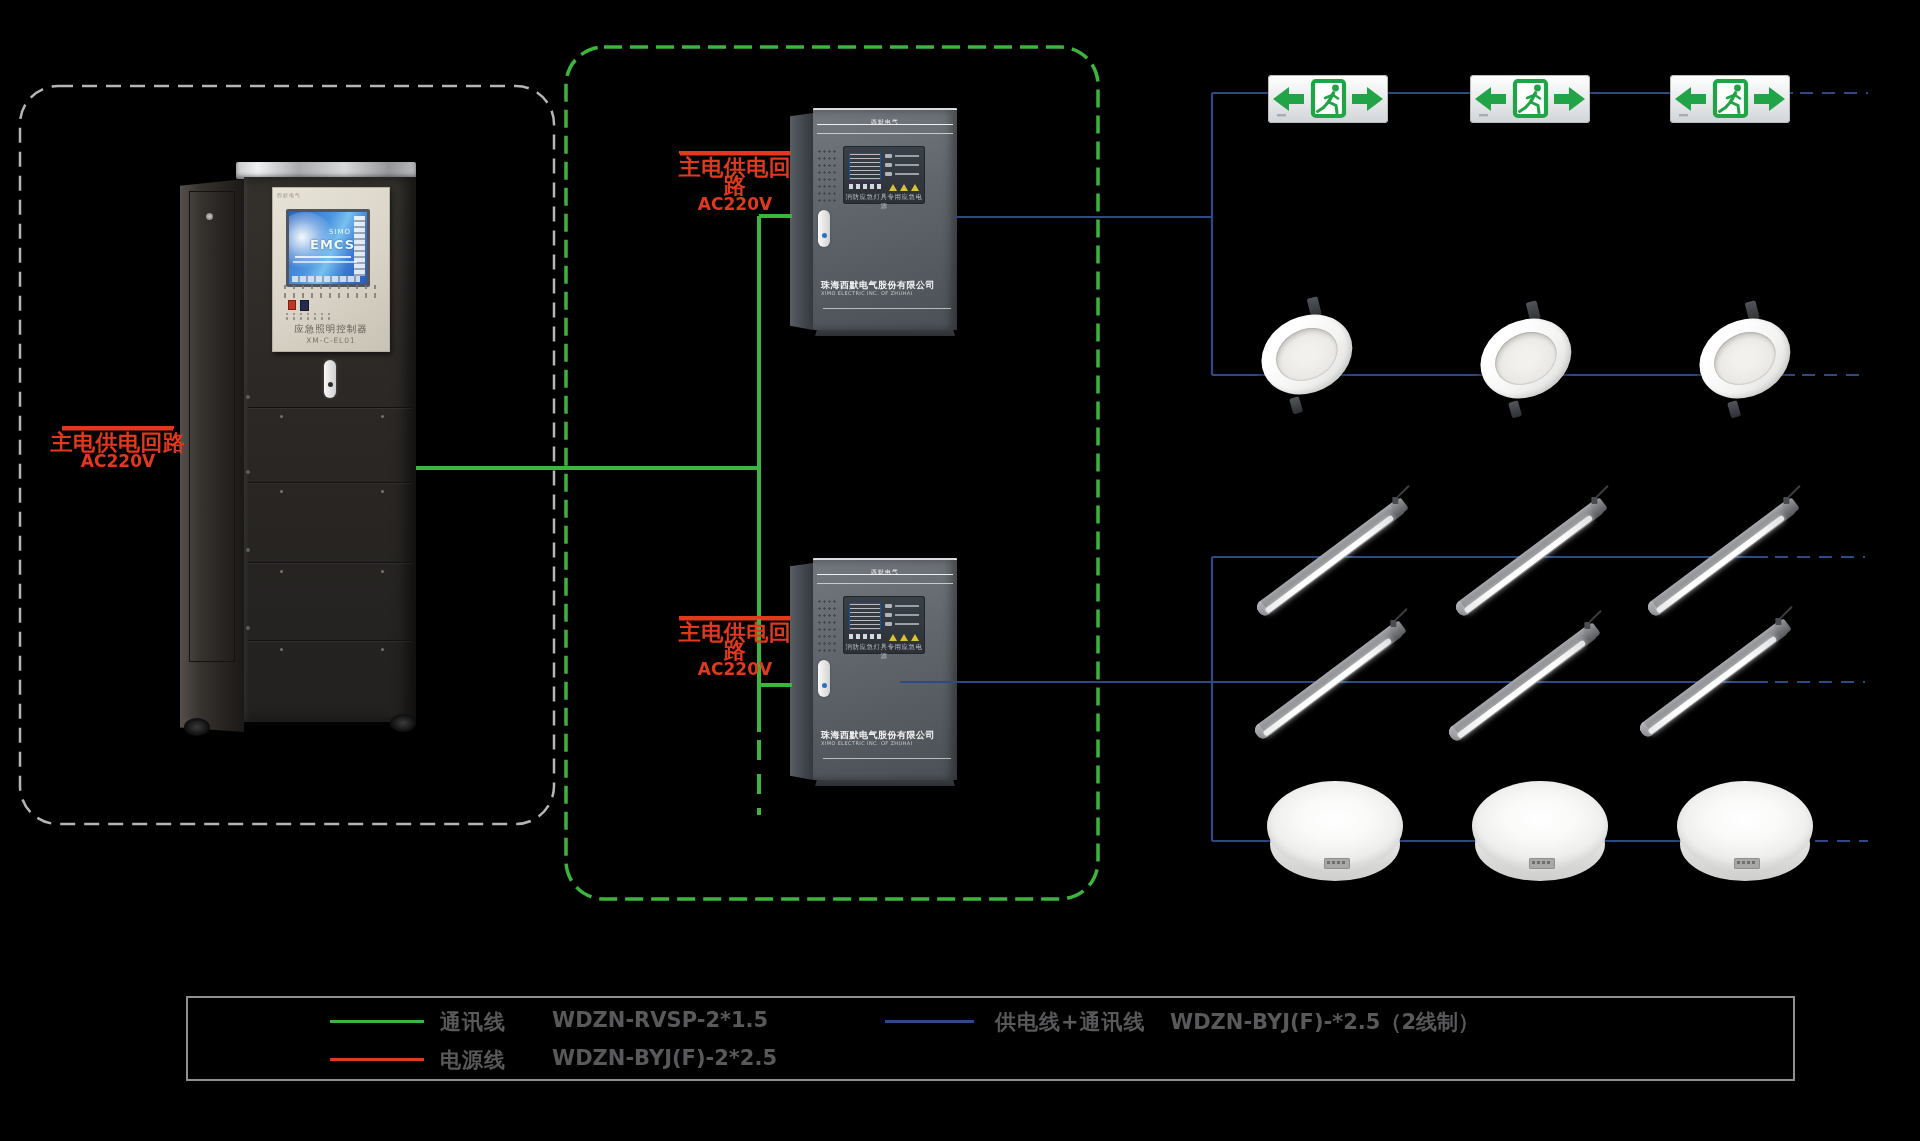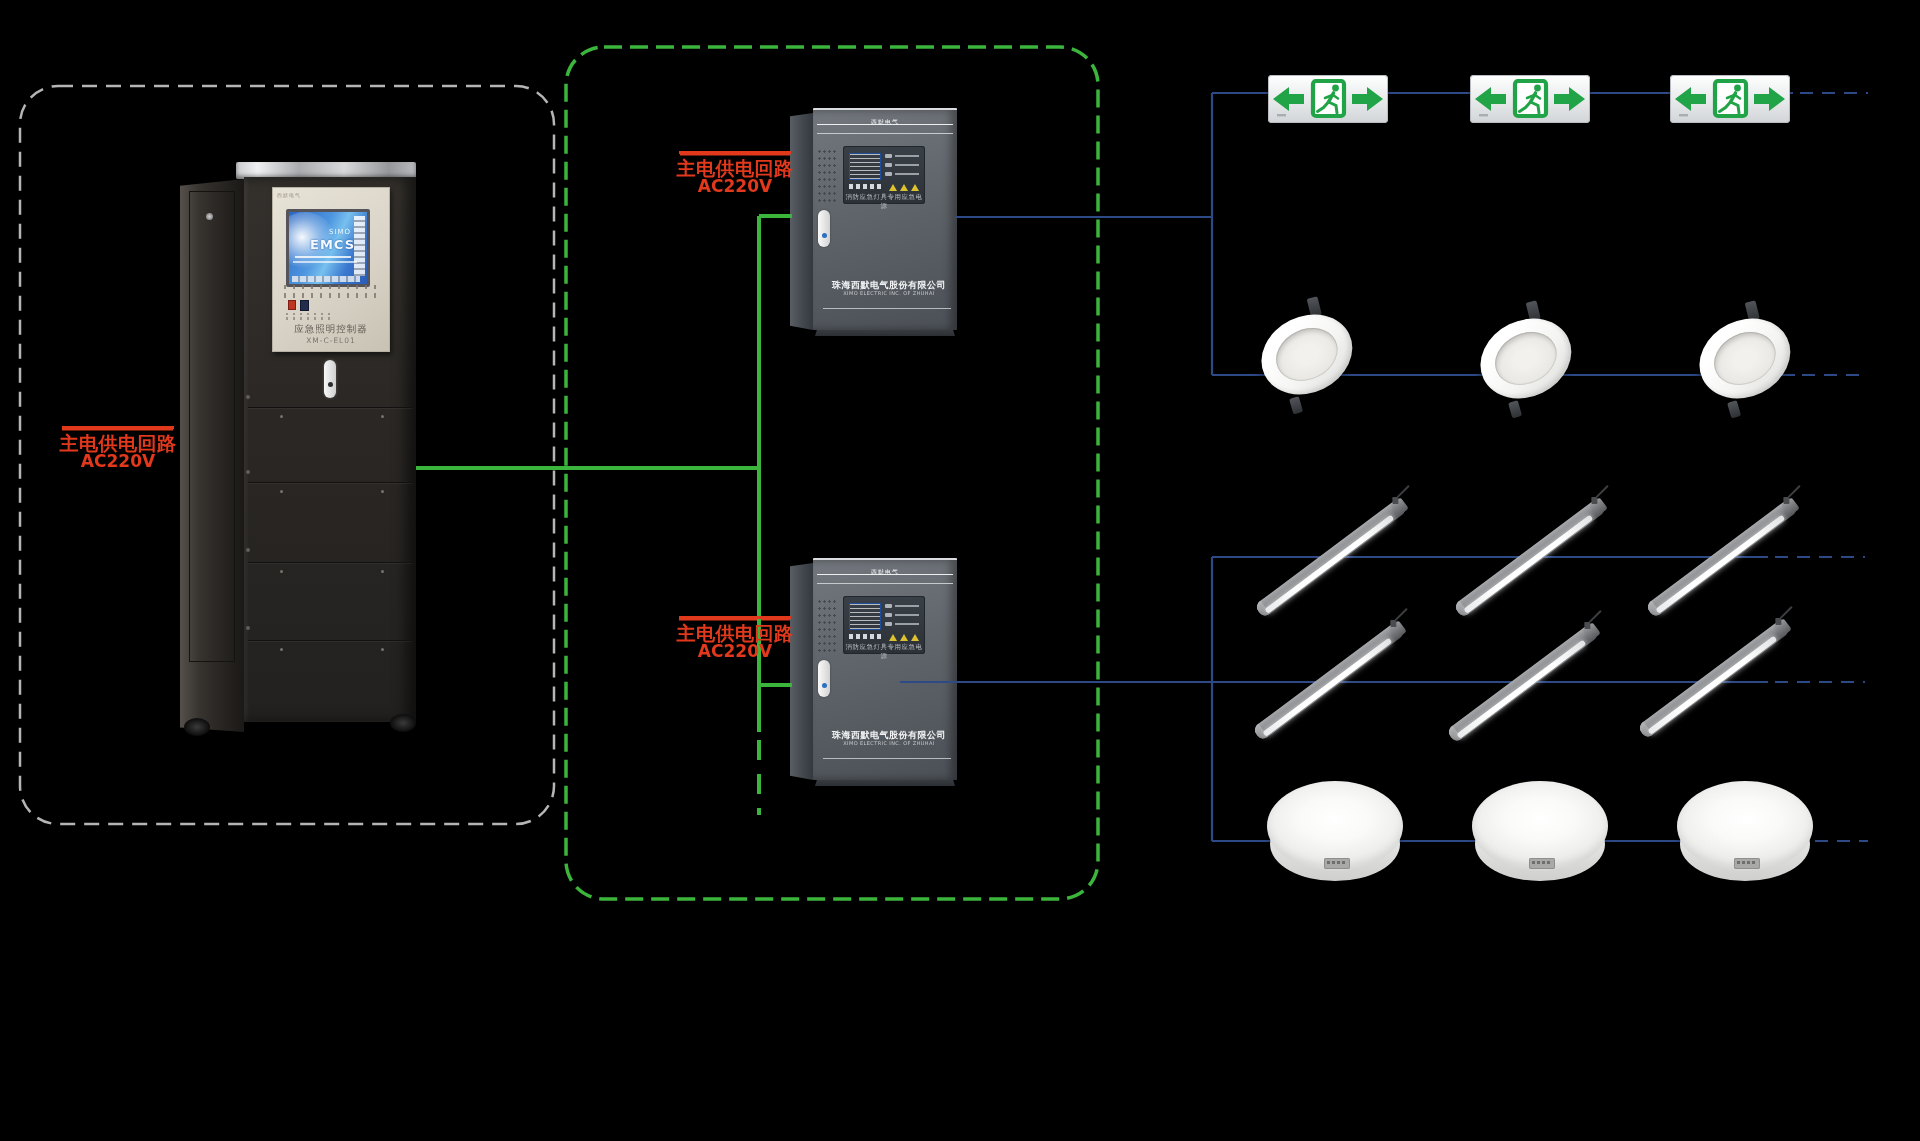--- a/index.html
+++ b/index.html
@@ -4,21 +4,21 @@
 <style>
   html,body{margin:0;padding:0;background:#000;}
   body{width:1920px;height:1141px;position:relative;overflow:hidden;
        font-family:"DejaVu Sans","Liberation Sans",sans-serif;}
   #canvas{position:absolute;inset:0;}
   svg.wires{position:absolute;left:0;top:0;z-index:3;}
 
   
   .circuit-label{position:absolute;z-index:6;text-align:center;color:#e2391c;font-weight:bold;}
   .circuit-label .bar{height:3px;background:#e2391c;margin:0 auto 5px auto;}
-  .circuit-label .l1{font-size:19px;line-height:18px;letter-spacing:0.5px;}
+  .circuit-label .l1{font-size:22px;line-height:18px;letter-spacing:0.5px;}
   .circuit-label .l2{font-size:17px;line-height:18px;}
 
   
   .cabinet{position:absolute;left:178px;top:130px;width:240px;height:580px;z-index:2;margin-top:32px;}
   .cab-side{position:absolute;left:2px;top:17px;width:64px;height:553px;
     background:linear-gradient(90deg,#55504b 0%,#37332f 30%,#262320 70%,#1b1917 100%);
     clip-path:polygon(0 1.2%,100% 0,100% 100%,0 99.2%);}
   .cab-side .door{position:absolute;left:9px;top:12px;right:9px;bottom:70px;border:1px solid #15130f;}
   .cab-side .knob{position:absolute;left:26px;top:34px;width:7px;height:7px;border-radius:50%;
     background:radial-gradient(#cfcfcf,#6a6a6a);}
@@ -91,21 +91,21 @@
   .db-ind{position:absolute;width:7px;height:4px;border-radius:1px;background:#aeb4ba;}
   .db-txt{position:absolute;height:2px;background:#9aa0a6;}
   .db-btnrow{position:absolute;left:6px;top:38px;width:34px;height:5px;
     background:repeating-linear-gradient(90deg,#d4d9df 0 4px,transparent 4px 7px);}
   .db-tri{position:absolute;top:38px;width:8px;height:7px;background:#ddc22f;
     clip-path:polygon(50% 0,100% 100%,0 100%);}
   .db-caption{position:absolute;left:0;right:0;top:47px;text-align:center;font-size:6.5px;color:#b9bdc2;letter-spacing:0.5px;}
   .db-lock{position:absolute;left:5px;top:100px;width:12px;height:37px;border-radius:6px;
     background:linear-gradient(90deg,#fafafa,#d2d2d2);box-shadow:0 0 2px rgba(0,0,0,.4);}
   .db-lock .dot{position:absolute;left:3.5px;top:23px;width:5px;height:5px;border-radius:50%;background:#2d6fc0;}
-  .db-company{position:absolute;left:8px;right:0;top:170px;text-align:center;color:#f3f4f5;}
+  .db-company{position:absolute;left:8px;right:0;top:170px;color:#f3f4f5;}
   .db-company .cn{font-size:9px;font-weight:bold;letter-spacing:0.5px;line-height:10px;}
   .db-company .en{font-size:5px;color:#c6cacd;letter-spacing:0.4px;line-height:7px;}
   .db-footline{position:absolute;left:10px;right:6px;top:198px;height:1px;background:#dadcdf;opacity:.75;}
 
   
   .exitsign{position:absolute;width:120px;height:48px;border-radius:4px;z-index:4;
     background:linear-gradient(180deg,#ffffff 0%,#ebedee 45%,#d2d5d8 100%);
     box-shadow:inset 0 0 0 1px #b9bdc1, 0 2px 3px rgba(0,0,0,.5);}
   .exitsign svg{position:absolute;left:0;top:0;}
 
@@ -435,14 +435,25 @@
     <div class="cl-base"></div>
       <div class="cl-dome"></div>
       <div class="cl-conn"></div>
   </div>
   <div class="cl" style="left:1677px;top:781px;">
     <div class="cl-base"></div>
       <div class="cl-dome"></div>
       <div class="cl-conn"></div>
   </div>
 
+  <div class="legend">
+    <div class="sw" style="left:142px;top:22px;width:94px;background:#3cb53c;"></div>
+    <div class="lab" style="left:252px;top:10px;">通讯线</div>
+    <div class="lab" style="left:364px;top:10px;letter-spacing:0;">WDZN-RVSP-2*1.5</div>
+    <div class="sw" style="left:142px;top:60px;width:94px;background:#e2391c;"></div>
+    <div class="lab" style="left:252px;top:48px;">电源线</div>
+    <div class="lab" style="left:364px;top:48px;letter-spacing:0;">WDZN-BYJ(F)-2*2.5</div>
+    <div class="sw" style="left:697px;top:22px;width:89px;background:#2d4a87;"></div>
+    <div class="lab" style="left:807px;top:10px;">供电线+通讯线</div>
+    <div class="lab" style="left:982px;top:10px;letter-spacing:0;">WDZN-BYJ(F)-*2.5（2线制）</div>
+  </div>
 
 </div>
 
 </body></html>

